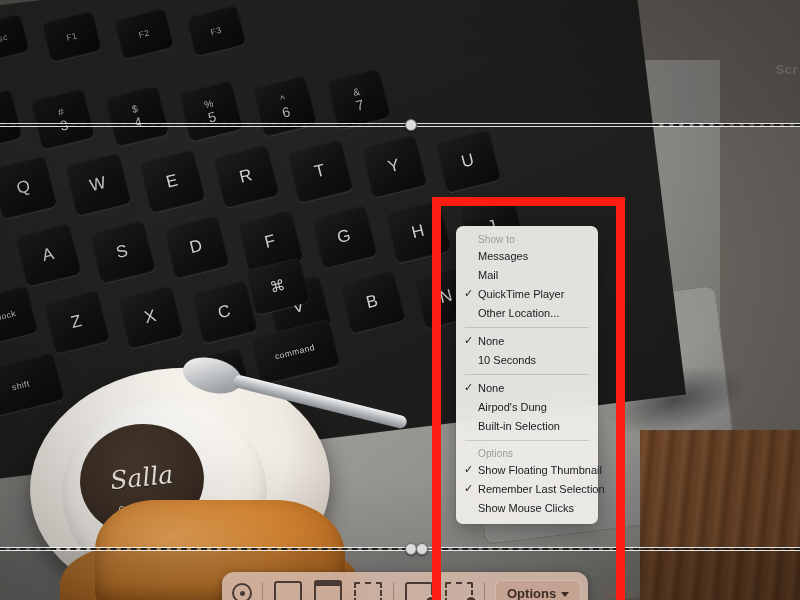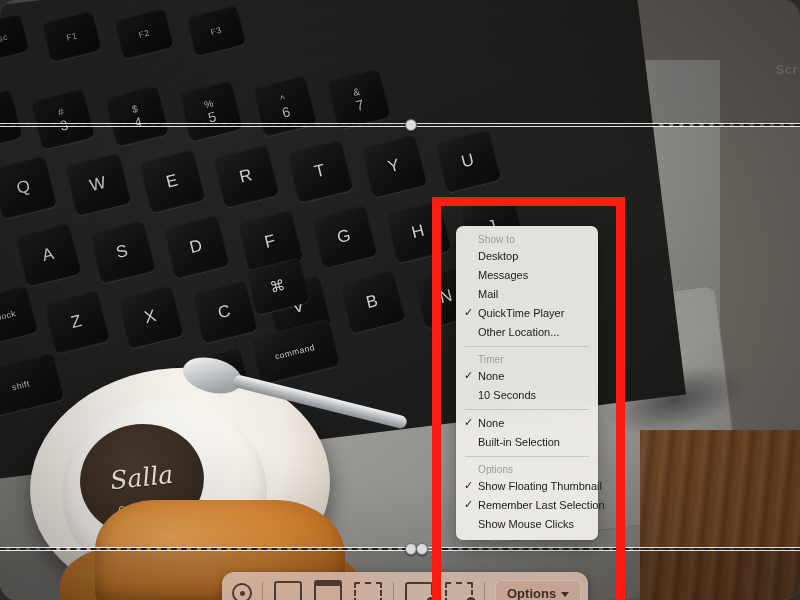--- a/index.html
+++ b/index.html
@@ -6,21 +6,20 @@
     margin: 0; padding: 0;
     width: 800px; height: 600px;
     overflow: hidden;
     font-family: "Liberation Sans", sans-serif;
     background: #2b2b2b;
   }
   #stage {
     position: relative;
     width: 800px; height: 600px;
     overflow: hidden;
-    border-radius: 17px;
   }
 
   
   .photo {
     position: absolute; inset: 0;
     background: #6b6660;
   }
   
   .wood {
     position: absolute; left: 640px; top: 430px; width: 160px; height: 170px;
@@ -431,31 +430,30 @@
       <span>Options</span>
       <span class="chev"></span>
     </div>
     <div class="tb-text-btn tb-record">
       <span>Salla</span>
     </div>
   </div>
 
   <div class="menu" id="options-menu">
       <div class="menu-section-title">Show to</div>
-      <div class="menu-item"><span>Desktop</span></div>
       <div class="menu-item"><span>Messages</span></div>
       <div class="menu-item"><span>Mail</span></div>
       <div class="menu-item"><span class="check">✓</span><span>QuickTime Player</span></div>
       <div class="menu-item"><span>Other Location...</span></div>
       <div class="menu-divider"></div>
-      <div class="menu-section-title">Timer</div>
       <div class="menu-item"><span class="check">✓</span><span>None</span></div>
       <div class="menu-item"><span>10 Seconds</span></div>
       <div class="menu-divider"></div>
       <div class="menu-item"><span class="check">✓</span><span>None</span></div>
+      <div class="menu-item"><span>Airpod's Dung</span></div>
       <div class="menu-item"><span>Built-in Selection</span></div>
       <div class="menu-divider"></div>
       <div class="menu-section-title">Options</div>
       <div class="menu-item"><span class="check">✓</span><span>Show Floating Thumbnail</span></div>
       <div class="menu-item"><span class="check">✓</span><span>Remember Last Selection</span></div>
       <div class="menu-item"><span>Show Mouse Clicks</span></div>
     </div>
 
   <div class="red-box"></div>
 

